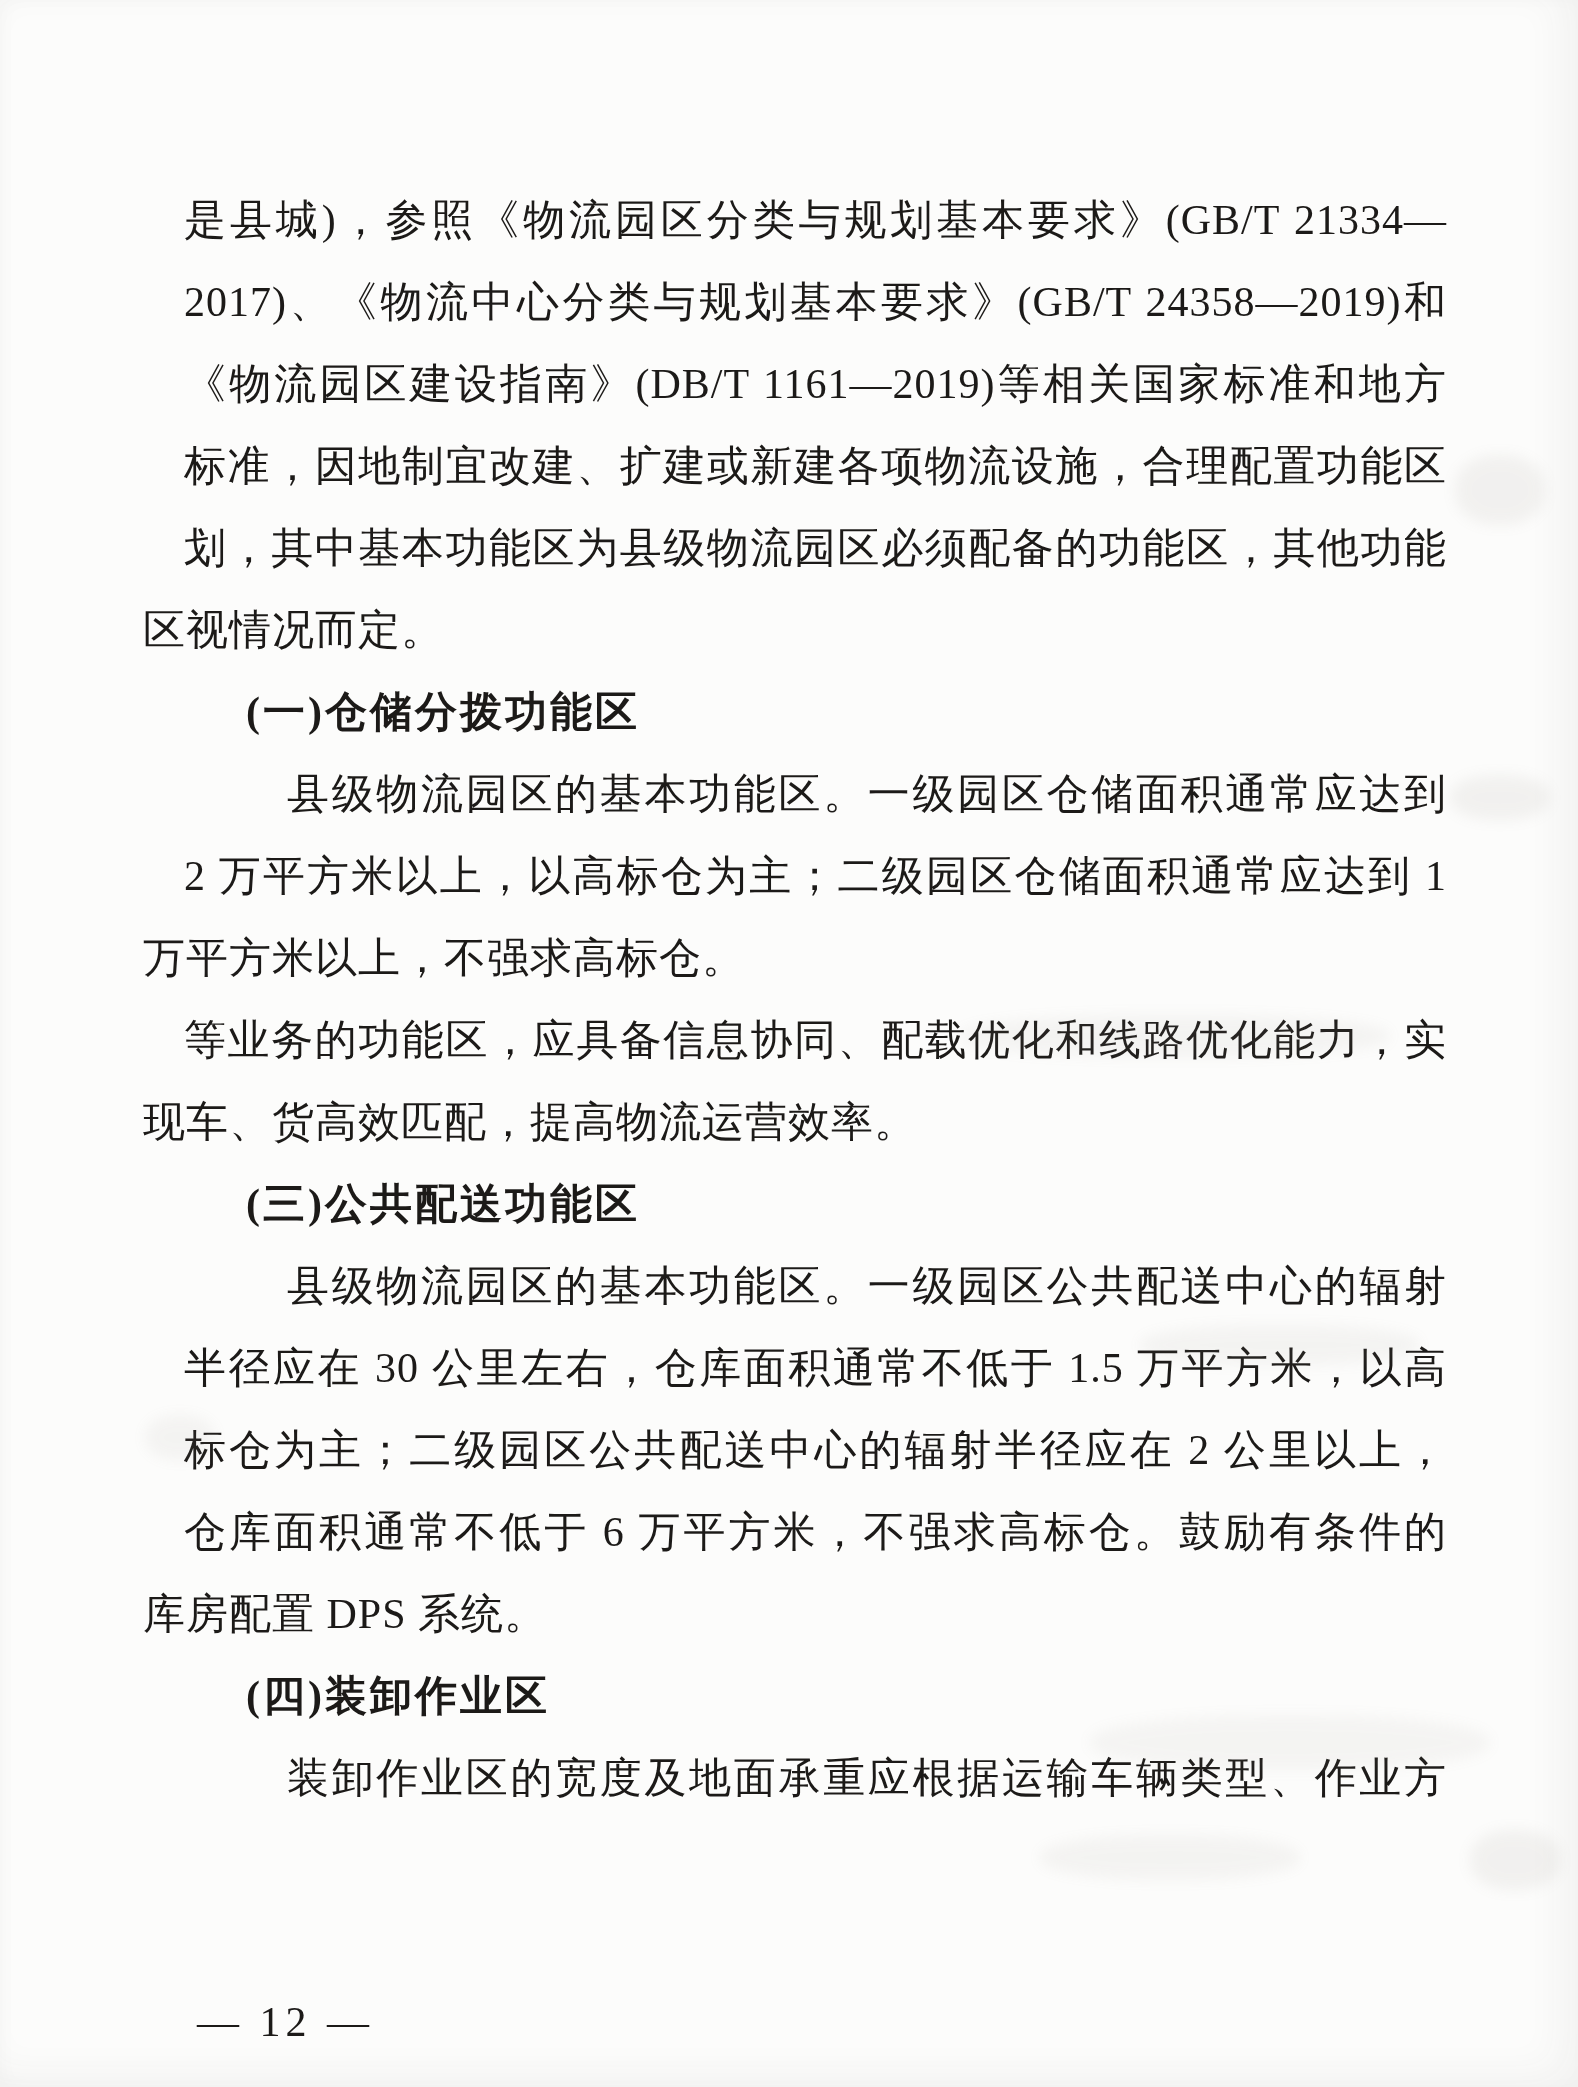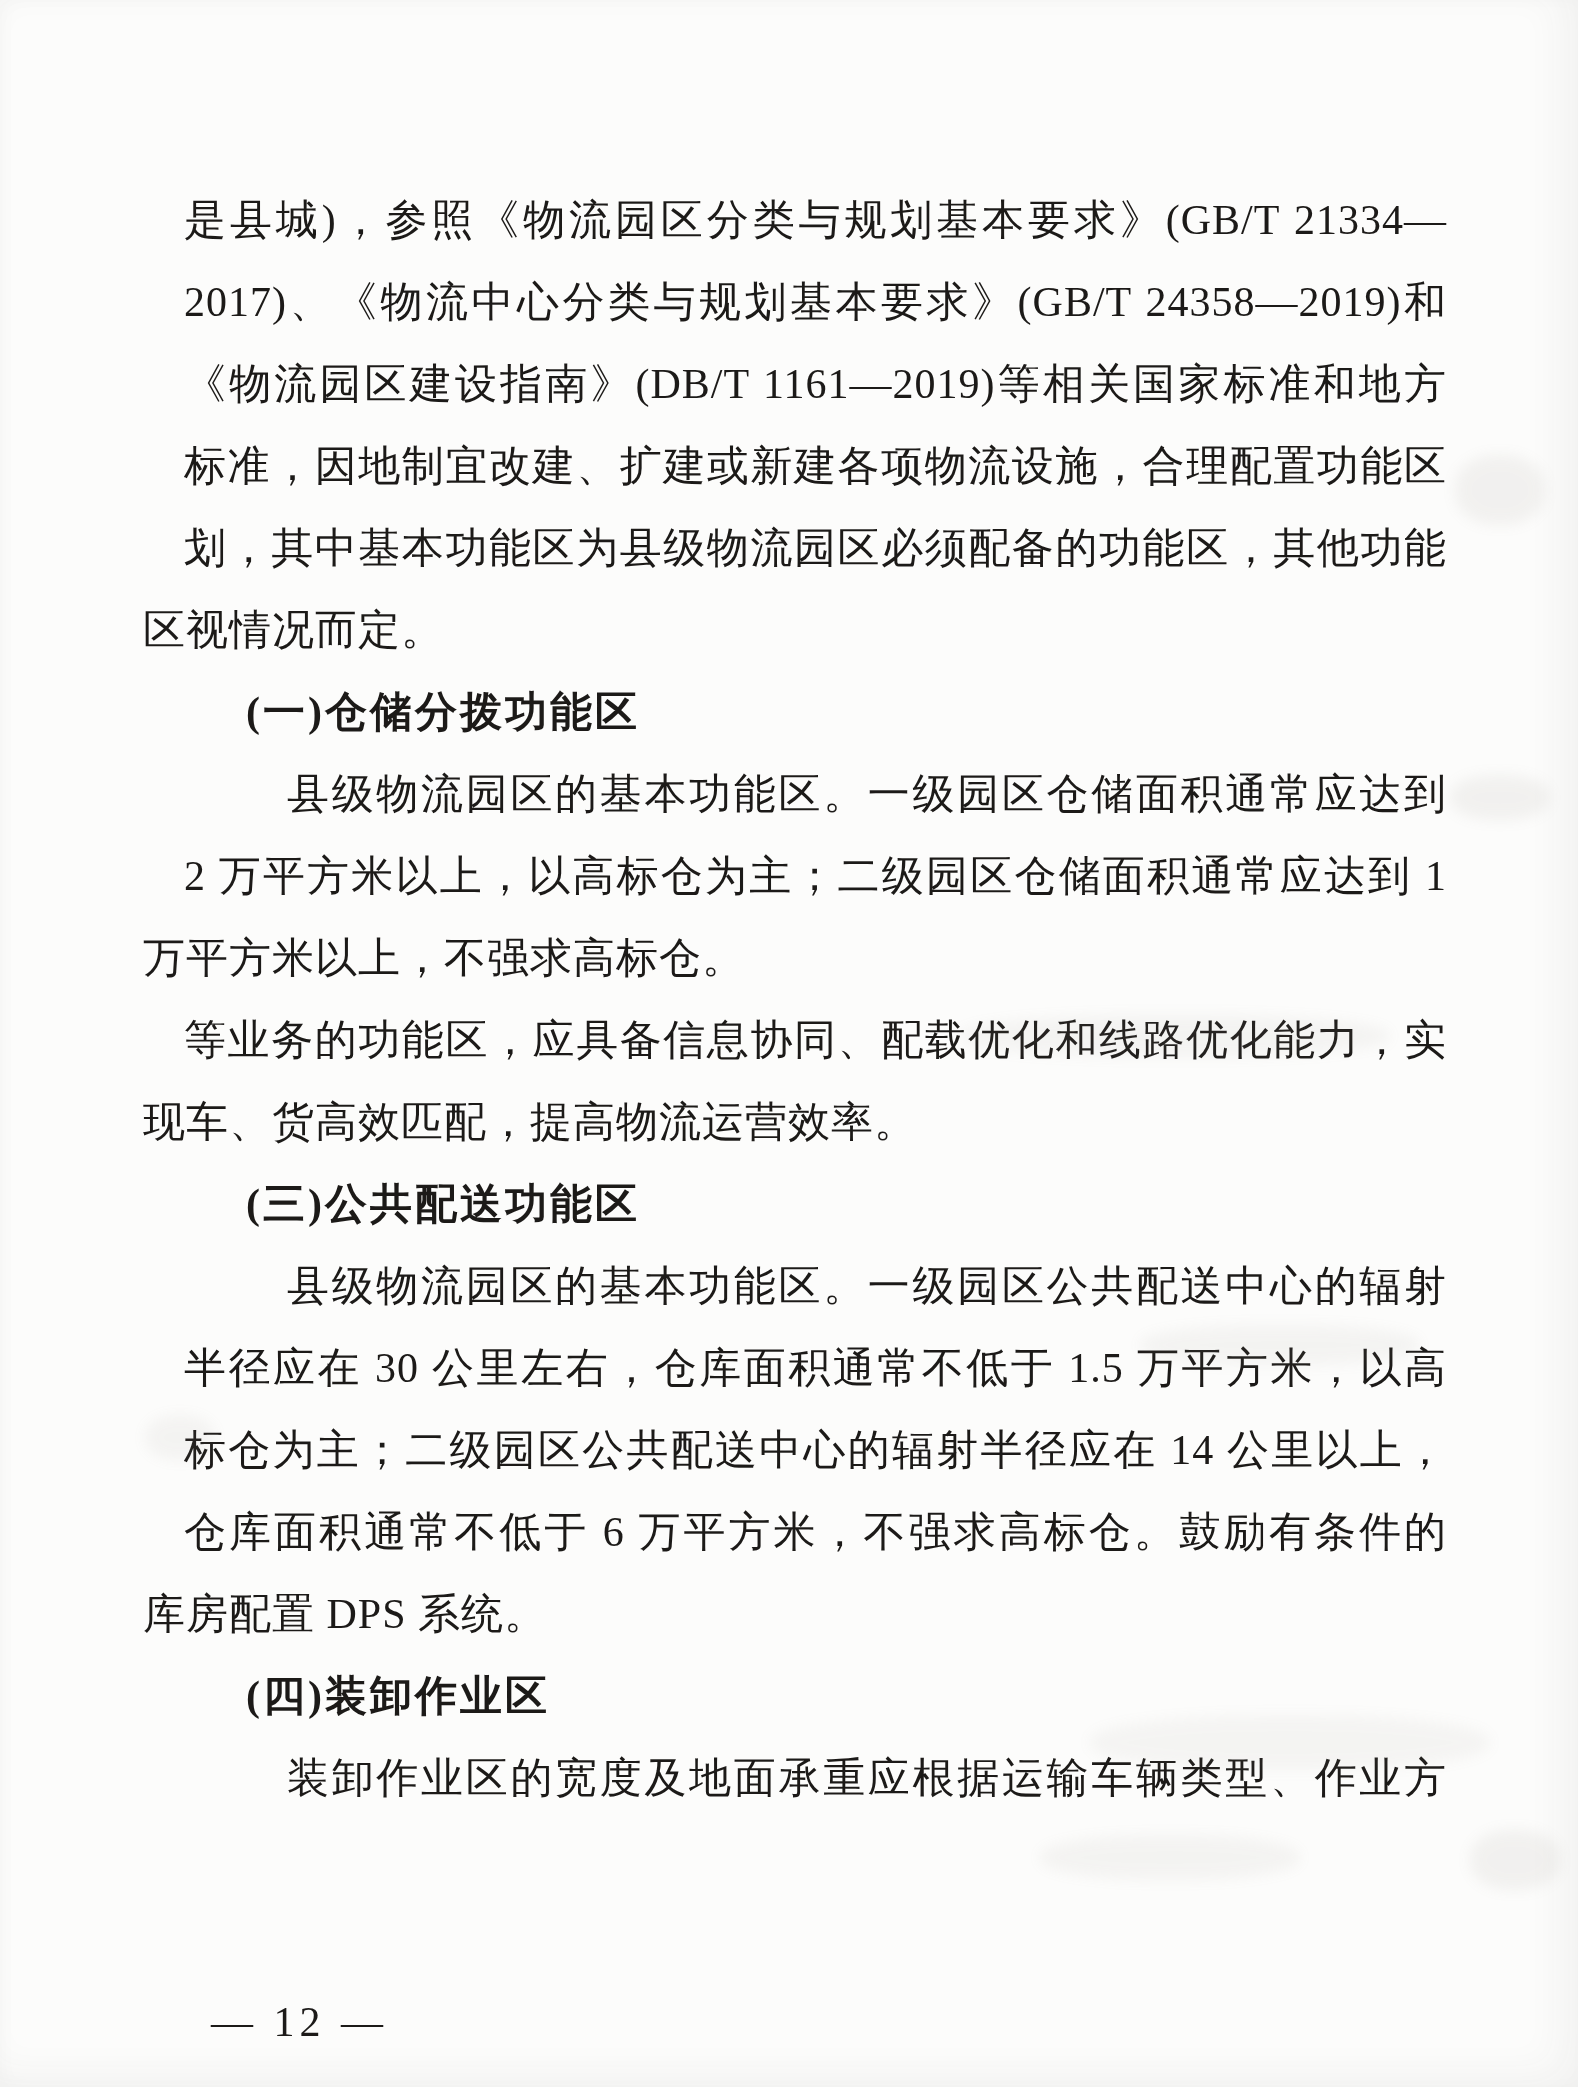--- a/index.html
+++ b/index.html
@@ -46,21 +46,21 @@
   .ind {
     text-indent: 103px;
   }
   
   .hd {
     font-weight: 700;
     letter-spacing: 3px;
   }
   .page-number {
     position: absolute;
-    left: 211px;
+    left: 197px;
     top: 1986px;
     font-size: 42px;
     line-height: 72px;
     letter-spacing: 5px;
     font-weight: 500;
     text-align: right;
   }
   
   .scan-artifact {
     position: absolute;
@@ -92,21 +92,21 @@
     <div class="line">区视情况而定。</div>
     <div class="line hd ind">(一)仓储分拨功能区</div>
     <div class="line jf ind">县级物流园区的基本功能区。一级园区仓储面积通常应达到</div>
     <div class="line jf">2 万平方米以上，以高标仓为主；二级园区仓储面积通常应达到 1</div>
     <div class="line">万平方米以上，不强求高标仓。</div>
     <div class="line jf">等业务的功能区，应具备信息协同、配载优化和线路优化能力，实</div>
     <div class="line">现车、货高效匹配，提高物流运营效率。</div>
     <div class="line hd ind">(三)公共配送功能区</div>
     <div class="line jf ind">县级物流园区的基本功能区。一级园区公共配送中心的辐射</div>
     <div class="line jf">半径应在 30 公里左右，仓库面积通常不低于 1.5 万平方米，以高</div>
-    <div class="line jf">标仓为主；二级园区公共配送中心的辐射半径应在 14 公里以上，</div>
+    <div class="line jf">标仓为主；二级园区公共配送中心的辐射半径应在 2 公里以上，</div>
     <div class="line jf">仓库面积通常不低于 6 万平方米，不强求高标仓。鼓励有条件的</div>
     <div class="line">库房配置 DPS 系统。</div>
     <div class="line hd ind">(四)装卸作业区</div>
     <div class="line jf ind">装卸作业区的宽度及地面承重应根据运输车辆类型、作业方</div>
   </div>
 
   <div class="page-number">— 12 —</div>
 
   <div class="scan-artifact a1"></div>
   <div class="scan-artifact a2"></div>

